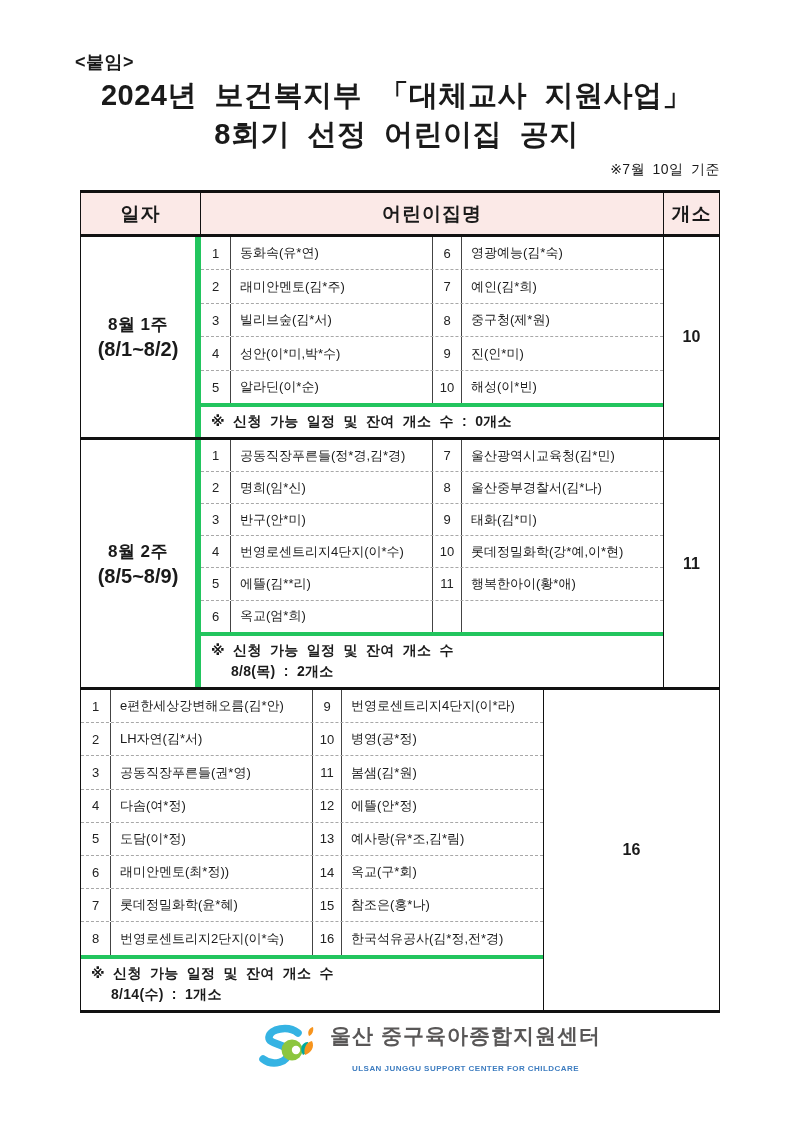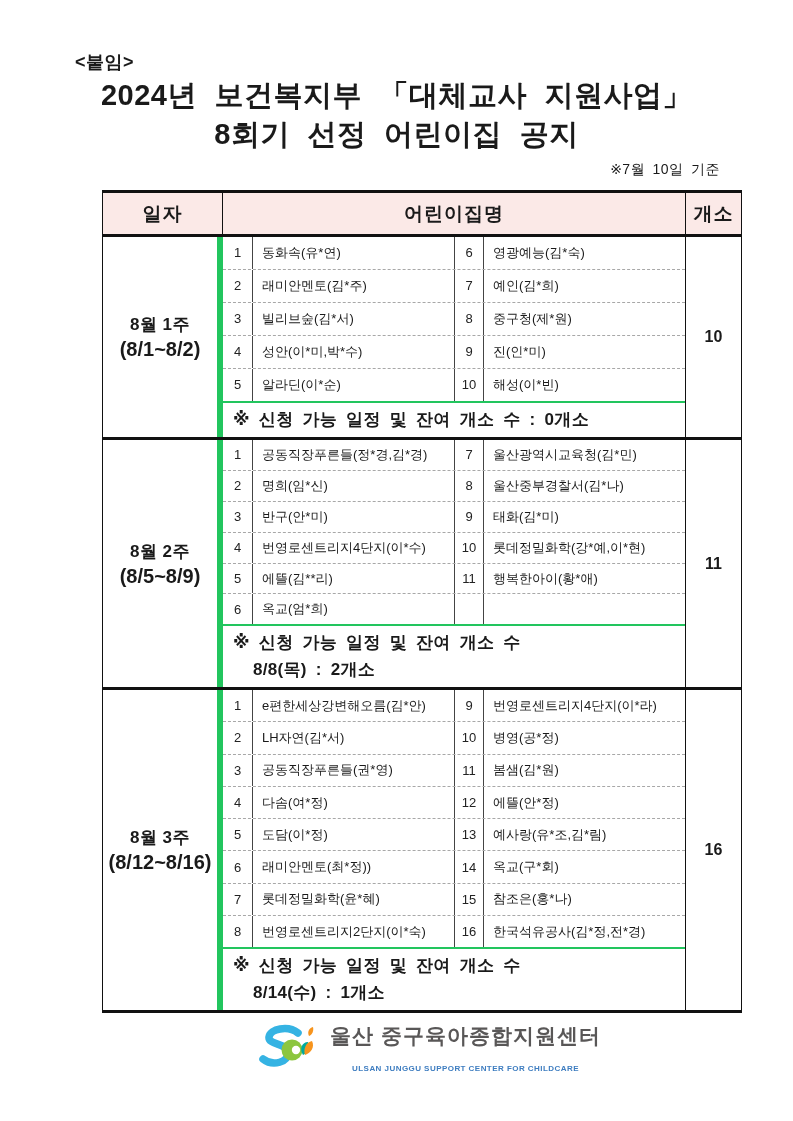--- a/index.html
+++ b/index.html
@@ -5,21 +5,21 @@
   html,body{margin:0;padding:0;background:#ffffff;}
   body{font-family:"Liberation Sans","DejaVu Sans",sans-serif;color:#1a1a1a;}
   .page{position:relative;width:793px;height:1121px;background:#fff;overflow:hidden;}
 
   .attachment{position:absolute;left:75px;top:50px;font-size:18px;font-weight:bold;letter-spacing:0.5px;}
   .title{position:absolute;left:0;top:76px;width:100%;text-align:center;
          font-size:29px;font-weight:bold;line-height:1.35;word-spacing:9px;letter-spacing:0.5px;}
   .asof{position:absolute;right:73px;top:161px;font-size:14px;letter-spacing:0.5px;word-spacing:3px;}
 
   .tbl{position:absolute;left:80px;top:190px;width:640px;box-sizing:border-box;
-       border-left:1px solid #111;border-right:1px solid #111;margin-left:22px;}
+       border-left:1px solid #111;border-right:1px solid #111;}
   .thead{display:flex;height:47px;box-sizing:border-box;background:#fbe9e7;
          border-top:3px solid #111;border-bottom:3px solid #111;
          font-weight:bold;font-size:19px;letter-spacing:1px;}
   .thead>div{display:flex;align-items:center;justify-content:center;box-sizing:border-box;}
   .th-date{width:120px;border-right:1px solid #111;}
   .th-name{width:462px;text-align:right;}
   .th-count{flex:1;border-left:1px solid #111;}
 
   .section{display:flex;box-sizing:border-box;border-bottom:3px solid #111;}
   .section.s1{height:203px;}
@@ -33,21 +33,21 @@
 
   .cell-mid{width:462px;box-sizing:border-box;display:flex;flex-direction:column;}
   .items{flex:1;display:flex;flex-direction:column;}
   .irow{flex:1;display:grid;grid-template-columns:30px 201px 30px 201px;box-sizing:border-box;}
   .irow:not(:last-child){border-bottom:1px dashed #a8a8a8;}
   .num{display:flex;align-items:center;justify-content:center;font-size:13px;color:#222;
        box-sizing:border-box;border-right:1px solid #444;}
   .num.right{border-left:1px solid #444;}
   .nm{display:flex;align-items:center;padding-left:9px;font-size:13px;box-sizing:border-box;}
 
-  .note{border-top:2px solid #22c55e;font-weight:bold;font-size:17px;line-height:1.55;
+  .note{border-top:4px solid #22c55e;font-weight:bold;font-size:14px;line-height:1.55;
         padding:4px 8px 4px 10px;box-sizing:border-box;letter-spacing:0.3px;word-spacing:4px;}
   .note .nline2{padding-left:20px;}
 
   .cell-count{flex:1;box-sizing:border-box;border-left:1px solid #111;
               display:flex;align-items:center;justify-content:center;
               font-size:16px;font-weight:bold;}
 
   .footer{position:absolute;left:0;top:1022px;width:100%;display:flex;
           justify-content:center;align-items:center;gap:10px;padding-left:32px;}
   .logo-mark{width:64px;height:48px;flex:0 0 auto;}
@@ -165,24 +165,20 @@
               </div>
             </div>
             <div class="note">
               <div class="nline1">※ 신청 가능 일정 및 잔여 개소 수</div>
               <div class="nline2">8/8(목) : 2개소</div>
             </div>
           </div>
           <div class="cell-count">11</div>
         </div>
         <div class="section s3">
-          <div class="cell-date">
-            <div class="week-label">8월 3주</div>
-            <div class="week-range">(8/12~8/16)</div>
-          </div>
           <div class="cell-mid">
             <div class="items">
               <div class="irow">
                 <div class="num">1</div>
                 <div class="nm">e편한세상강변해오름(김*안)</div>
                 <div class="num right">9</div>
                 <div class="nm">번영로센트리지4단지(이*라)</div>
               </div>
               <div class="irow">
                 <div class="num">2</div>

